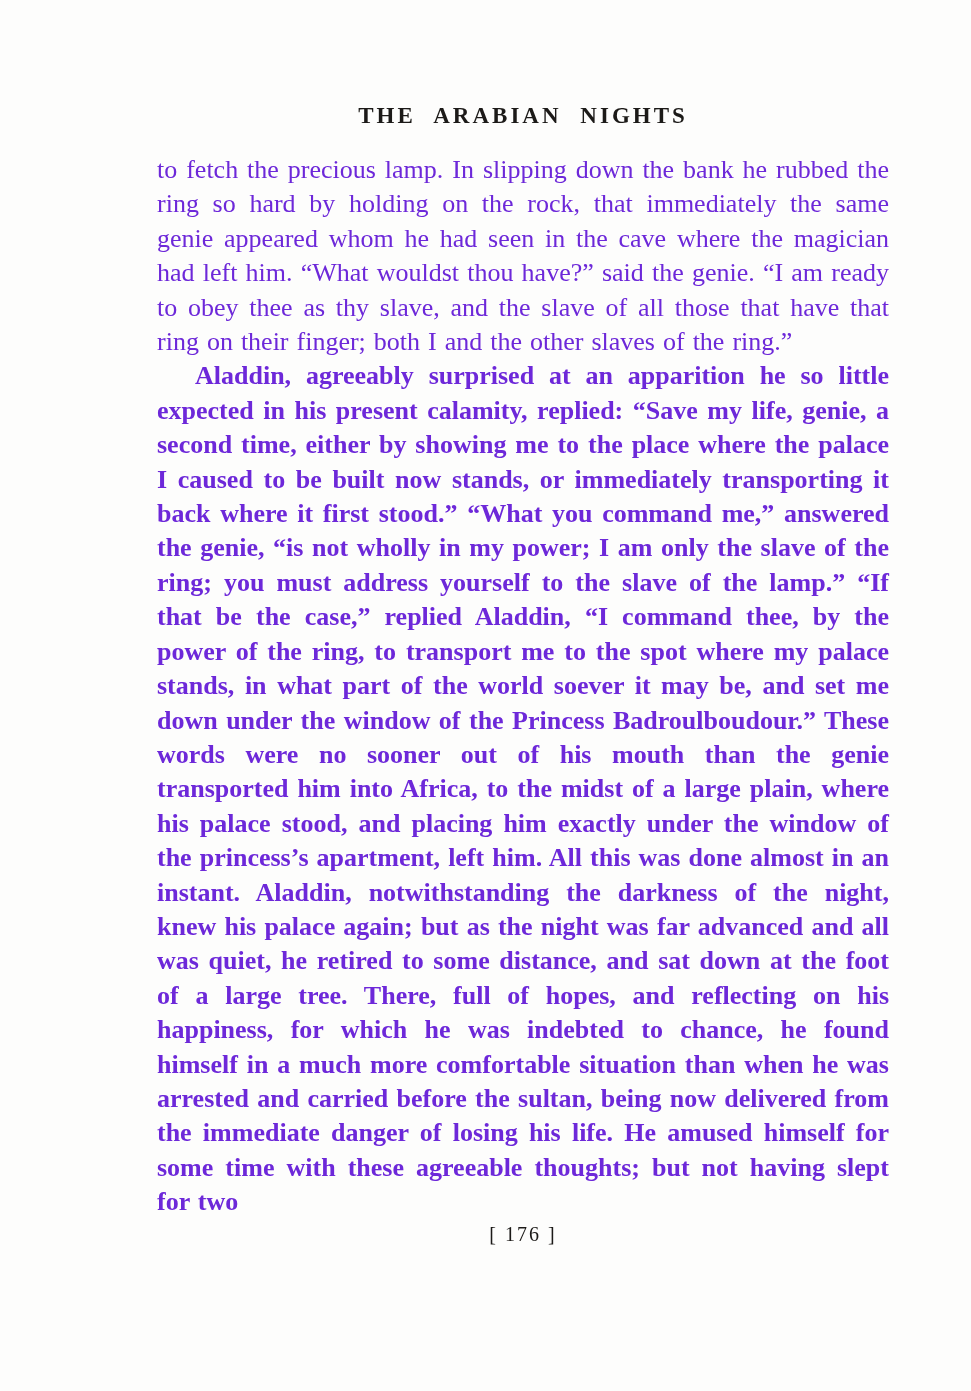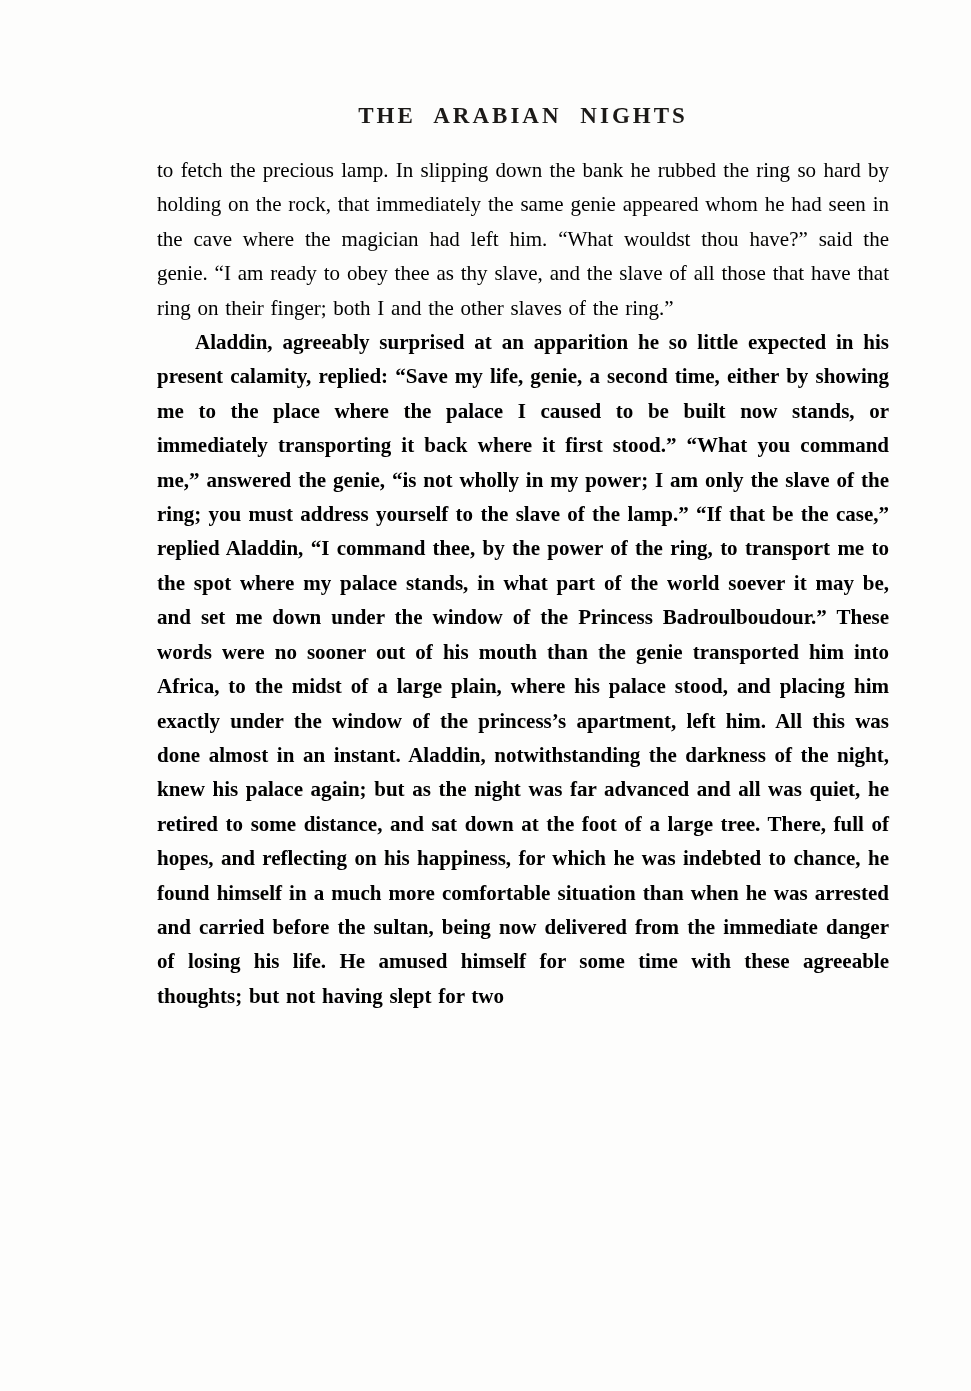--- a/index.html
+++ b/index.html
@@ -31,25 +31,25 @@
     text-align: center;
     font-size: 23px;
     font-weight: bold;
     letter-spacing: 3px;
     word-spacing: 10px;
     color: #1c1a18;
     margin-bottom: 24px;
   }
 
   .body-copy p {
-    font-size: 21px;
+    font-size: 26px;
     line-height: 34.4px;
     text-align: justify;
     word-spacing: 1.5px;
-    color: #000000;
+    color: #6d28d9;
   }
 
   .body-copy p.indent {
     text-indent: 38px;
     font-weight: bold;
   }
 
   .page-number {
     text-align: center;
     font-size: 20px;
@@ -64,15 +64,16 @@
 <div class="page">
   <div class="text-block">
 
     <div class="running-head">THE ARABIAN NIGHTS</div>
 
     <div class="body-copy">
       <p>to fetch the precious lamp.  In slipping down the bank he rubbed the ring so hard by holding on the rock, that immediately the same genie appeared whom he had seen in the cave where the magician had left him.  “What wouldst thou have?” said the genie.  “I am ready to obey thee as thy slave, and the slave of all those that have that ring on their finger;  both I and the other slaves of the ring.”</p>
       <p class="indent">Aladdin, agreeably surprised at an apparition he so little expected in his present calamity, replied: “Save my life, genie, a second time, either by showing me to the place where the palace I caused to be built now stands, or immediately transporting it back where it first stood.”  “What you command me,” answered the genie, “is not wholly in my power;  I am only the slave of the ring;  you must address yourself to the slave of the lamp.” “If that be the case,” replied Aladdin, “I command thee, by the power of the ring, to transport me to the spot where my palace stands, in what part of the world soever it may be, and set me down under the window of the Princess Badroulboudour.”  These words were no sooner out of his mouth than the genie transported him into Africa, to the midst of a large plain, where his palace stood, and placing him exactly under the window of the princess’s apartment, left him.  All this was done almost in an instant. Aladdin, notwithstanding the darkness of the night, knew his palace again;  but as the night was far advanced and all was quiet, he retired to some distance, and sat down at the foot of a large tree.  There, full of hopes, and reflecting on his happiness, for which he was indebted to chance, he found himself in a much more comfortable situation than when he was arrested and carried before the sultan,  being now delivered from the immediate danger of losing his life.  He amused himself for some time with these agreeable thoughts; but not having slept for two</p>
     </div>
 
+    <div class="page-number">[ 176 ]</div>
 
   </div>
 </div>
 
 </body></html>

